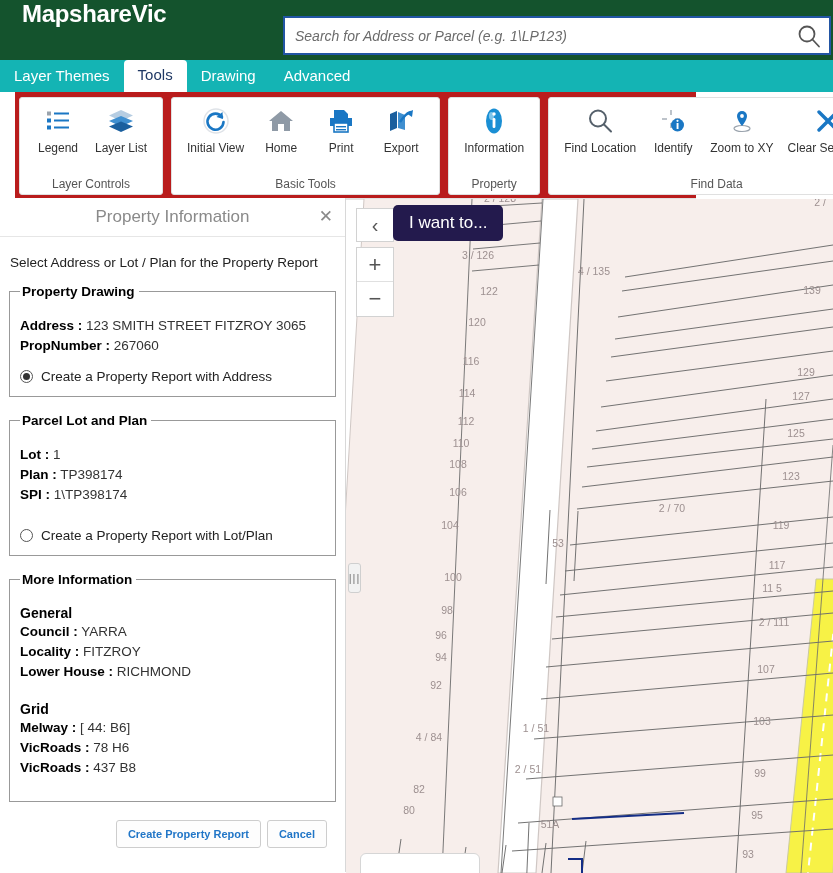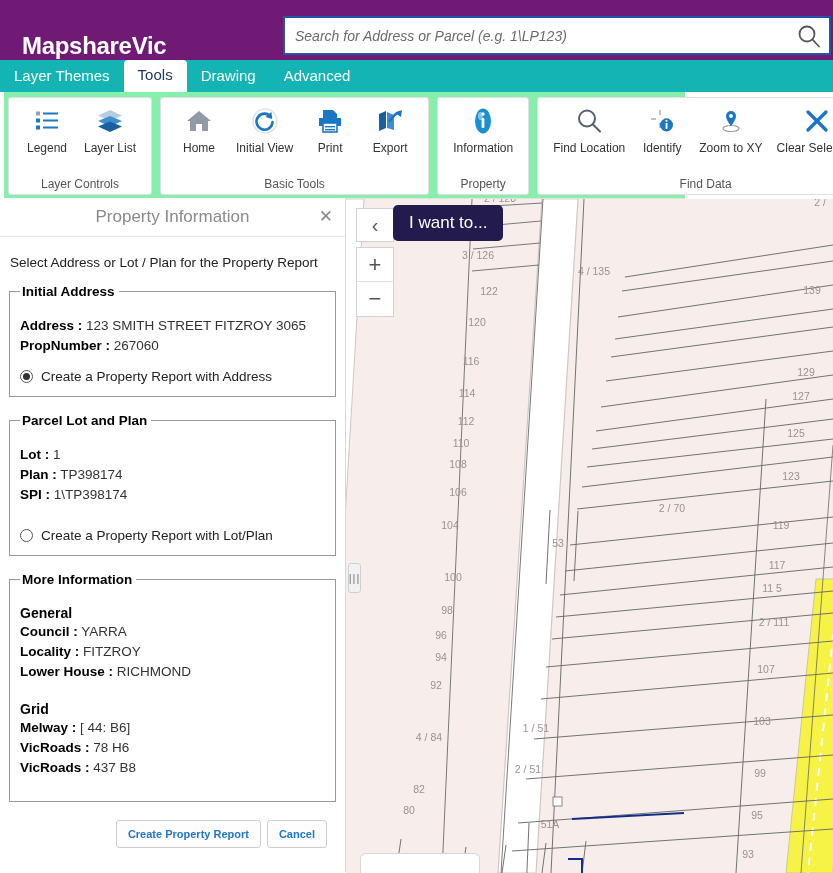--- a/index.html
+++ b/index.html
@@ -8,22 +8,22 @@
     width: 833px; height: 873px;
     overflow: hidden;
     font-family: "Liberation Sans", sans-serif;
     background: #ffffff;
   }
   #app { position: relative; width: 833px; height: 873px; overflow: hidden; }
 
   
   .header {
     position: absolute; top: 0; left: 0; width: 833px; height: 60px;
-    background: #701a75;
-    display: flex; align-items: flex-end;
+    background: #14532d;
+    display: flex; align-items: flex-start;
   }
   .brand {
     color: #ffffff; font-size: 24px; font-weight: bold;
     margin-left: 22px; letter-spacing: -0.3px; white-space: nowrap;
   }
   .search-wrap {
     position: absolute; left: 283px; top: 16px;
     width: 548px; height: 39px;
     background: #ffffff;
     border: 2px solid #2255a4;
@@ -50,22 +50,22 @@
     padding: 5px 14px 6px 14px; font-size: 15px; color: #ffffff;
     cursor: pointer; line-height: 20px; white-space: nowrap;
   }
   .tab.active {
     background: #ffffff; color: #1f3864; font-weight: normal;
     border-radius: 4px 4px 0 0; padding-bottom: 7px;
   }
 
   
   .ribbon {
-    position: absolute; top: 92px; left: 4px; width: 681px; height: 107px;
-    background: #86efac; display: flex; align-items: stretch;
+    position: absolute; top: 92px; left: 15px; width: 681px; height: 107px;
+    background: #b91c1c; display: flex; align-items: stretch;
     padding: 3px 0 0 0; border-bottom: 1px solid #e2e2e2;
   }
   .rgroup {
     border: 1px solid #e0e0e0; border-radius: 3px;
     margin: 2px 4px 3px 4px; padding: 4px 8px 2px 8px;
     display: flex; flex-direction: column; justify-content: space-between;
     background: #ffffff;
   }
   .rgroup-items { display: flex; align-items: flex-start; }
   .rbtn {
@@ -227,36 +227,36 @@
           <span class="lbl">Layer List</span>
         </div>
       </div>
       <div class="rgroup-title">Layer Controls</div>
     </div>
 
     <div class="rgroup">
       <div class="rgroup-items">
         <div class="rbtn">
           <span class="ic">
-            <svg width="28" height="26" viewBox="0 0 28 26">
-              <path d="M2 13 L14 3 L26 13 L23 13 L23 23 L5 23 L5 13 Z" fill="#8f9aa6"></path>
-              <rect x="11" y="16" width="6" height="7" fill="#ffffff"></rect>
-            </svg>
-          </span>
-          <span class="lbl">Home</span>
-        </div>
-        <div class="rbtn">
-          <span class="ic">
             <svg width="28" height="28" viewBox="0 0 28 28">
               <circle cx="14" cy="14" r="12" fill="none" stroke="#dfe3e8" stroke-width="1.5"></circle>
               <path d="M20 10 A8 8 0 1 0 21.5 15" fill="none" stroke="#1a77c4" stroke-width="2.6" stroke-linecap="round"></path>
               <polygon points="20.5,5 21,12 14.5,10" fill="#1a77c4"></polygon>
             </svg>
           </span>
           <span class="lbl">Initial View</span>
+        </div>
+        <div class="rbtn">
+          <span class="ic">
+            <svg width="28" height="26" viewBox="0 0 28 26">
+              <path d="M2 13 L14 3 L26 13 L23 13 L23 23 L5 23 L5 13 Z" fill="#8f9aa6"></path>
+              <rect x="11" y="16" width="6" height="7" fill="#ffffff"></rect>
+            </svg>
+          </span>
+          <span class="lbl">Home</span>
         </div>
         <div class="rbtn">
           <span class="ic">
             <svg width="26" height="26" viewBox="0 0 26 26">
               <path d="M6 2 h10 l4 4 v4 H6 Z" fill="#1a77c4"></path>
               <rect x="2" y="10" width="22" height="8" fill="#1a77c4"></rect>
               <rect x="6" y="15" width="14" height="9" fill="#ffffff" stroke="#1a77c4" stroke-width="1.6"></rect>
               <rect x="8" y="18" width="10" height="1.4" fill="#1a77c4"></rect>
               <rect x="8" y="21" width="10" height="1.4" fill="#1a77c4"></rect>
             </svg>
@@ -494,21 +494,21 @@
       <div class="panel-title">Property Information</div>
       <div class="panel-close">
         <span>✕</span>
       </div>
     </div>
 
     <div class="panel-body">
       <div class="intro">Select Address or Lot / Plan for the Property Report</div>
 
       <fieldset class="box">
-        <legend>Initial Address</legend>
+        <legend>Property Drawing</legend>
         <div class="spacer8"></div>
         <div class="kv">
           <b>Address :</b>
           <span>123 SMITH STREET FITZROY 3065</span>
         </div>
         <div class="kv">
           <b>PropNumber :</b>
           <span>267060</span>
         </div>
         <div class="radio-row">

